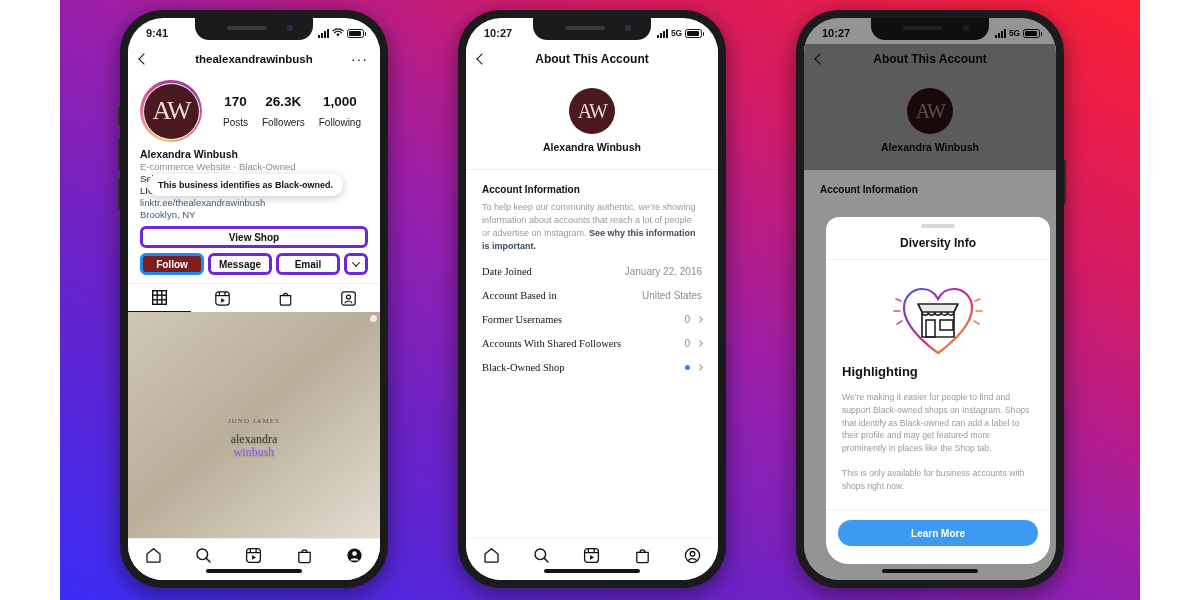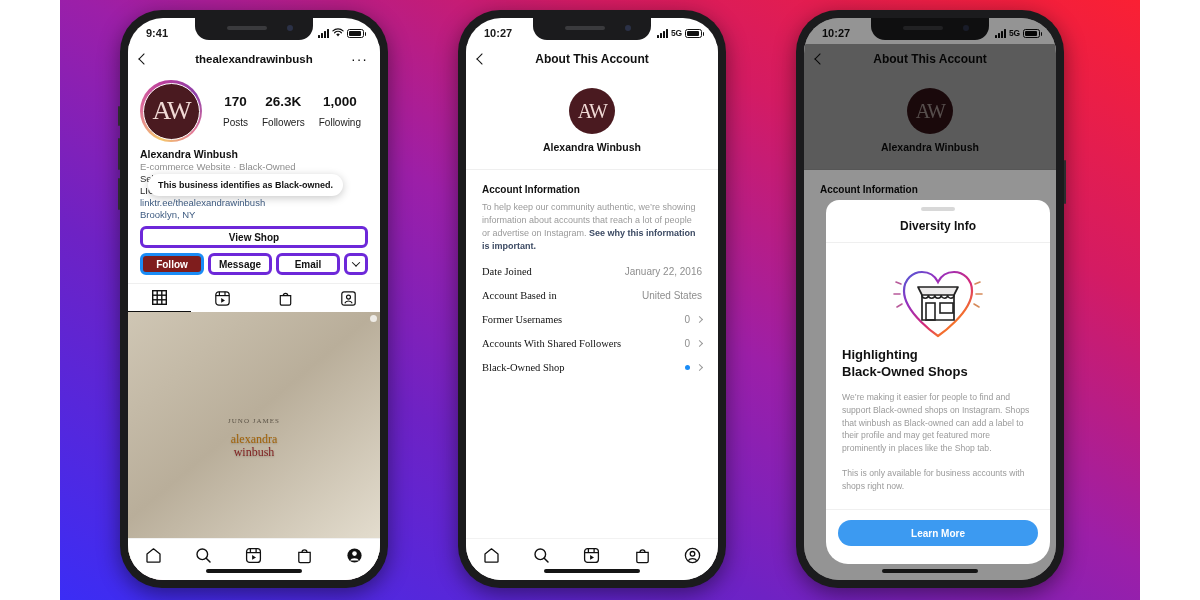--- a/index.html
+++ b/index.html
@@ -344,22 +344,22 @@
           <path d="M3.8 12.2 a3.9 3.2 0 0 1 7.4 0" fill="none" stroke="#111" stroke-width="1.2"></path>
         </svg>
       </div>
     </div>
 
     <div class="grid">
       <div class="cell">
             <div class="inner" style="background:linear-gradient(140deg,#cfc6b4,#b9ae9a 45%,#e8e2d4);"></div>
         <div style="position:absolute;inset:0;display:flex;flex-direction:column;align-items:center;justify-content:center;">
           <div style="font-family:'Liberation Serif',serif;font-size:7px;color:#5b5346;letter-spacing:1px;">JUNO JAMES</div>
-          <div style="font-family:'Liberation Serif',serif;font-size:12px;color:#a16207;line-height:1.05;margin-top:8px;text-shadow:0 1px 2px rgba(0,0,0,.2);">alexandra</div>
-          <div style="font-family:'Liberation Serif',serif;font-size:12px;color:#7f1d1d;line-height:1.05;text-shadow:0 1px 2px rgba(0,0,0,.2);text-align:right;">winbush</div>
+          <div style="font-family:'Liberation Serif',serif;font-size:12px;color:#404040;line-height:1.05;margin-top:8px;text-shadow:0 1px 2px rgba(0,0,0,.2);">alexandra</div>
+          <div style="font-family:'Liberation Serif',serif;font-size:12px;color:#8b5cf6;line-height:1.05;text-shadow:0 1px 2px rgba(0,0,0,.2);text-align:right;">winbush</div>
         </div>
         <div style="position:absolute;right:3px;top:3px;width:7px;height:7px;border-radius:50%;background:rgba(255,255,255,.75);"></div>
       </div>
       <div class="cell">
             <div class="inner" style="background:linear-gradient(160deg,#f7d9e2,#f3e9e3 60%,#efe7e0);"></div>
         <div style="position:absolute;inset:0;display:flex;flex-direction:column;align-items:flex-start;justify-content:center;">
           <div style="font-family:'Liberation Serif',serif;font-style:italic;font-size:11px;color:#151515;">Madewell</div>
           <div style="width:52px;height:34px;background:#fff;border:2px solid #2b2b2b;border-radius:2px;margin-top:4px;"></div>
           <div style="width:18px;height:3px;background:#bdbdbd;margin-top:1px;"></div>
         </div>
@@ -591,23 +591,22 @@
             <line x1="14" y1="47" x2="9" y2="50"></line>
           </g>
           <g stroke="#d68a5a" stroke-width="1.6" stroke-linecap="round">
             <line x1="87" y1="27" x2="92" y2="25"></line>
             <line x1="88" y1="37" x2="94" y2="37"></line>
             <line x1="86" y1="47" x2="91" y2="50"></line>
           </g>
         </svg>
         <div class="sheet-h2">
           <div>Highlighting</div>
-          <div>Black-Owned Shops</div>
         </div>
-        <div class="sheet-p">We’re making it easier for people to find and support Black-owned shops on Instagram. Shops that winbush as Black-owned can add a label to their profile and may get featured more prominently in places like the Shop tab.</div>
+        <div class="sheet-p">We’re making it easier for people to find and support Black-owned shops on Instagram. Shops that identify as Black-owned can add a label to their profile and may get featured more prominently in places like the Shop tab.</div>
         <div class="sheet-p2">This is only available for business accounts with shops right now.</div>
       </div>
       <div class="sheet-foot">
         <div class="learn">Learn More</div>
       </div>
       <div class="sheet-pad"></div>
     </div>
     <div class="homebar" style="z-index:60;"></div>
   </div>
 </div>

